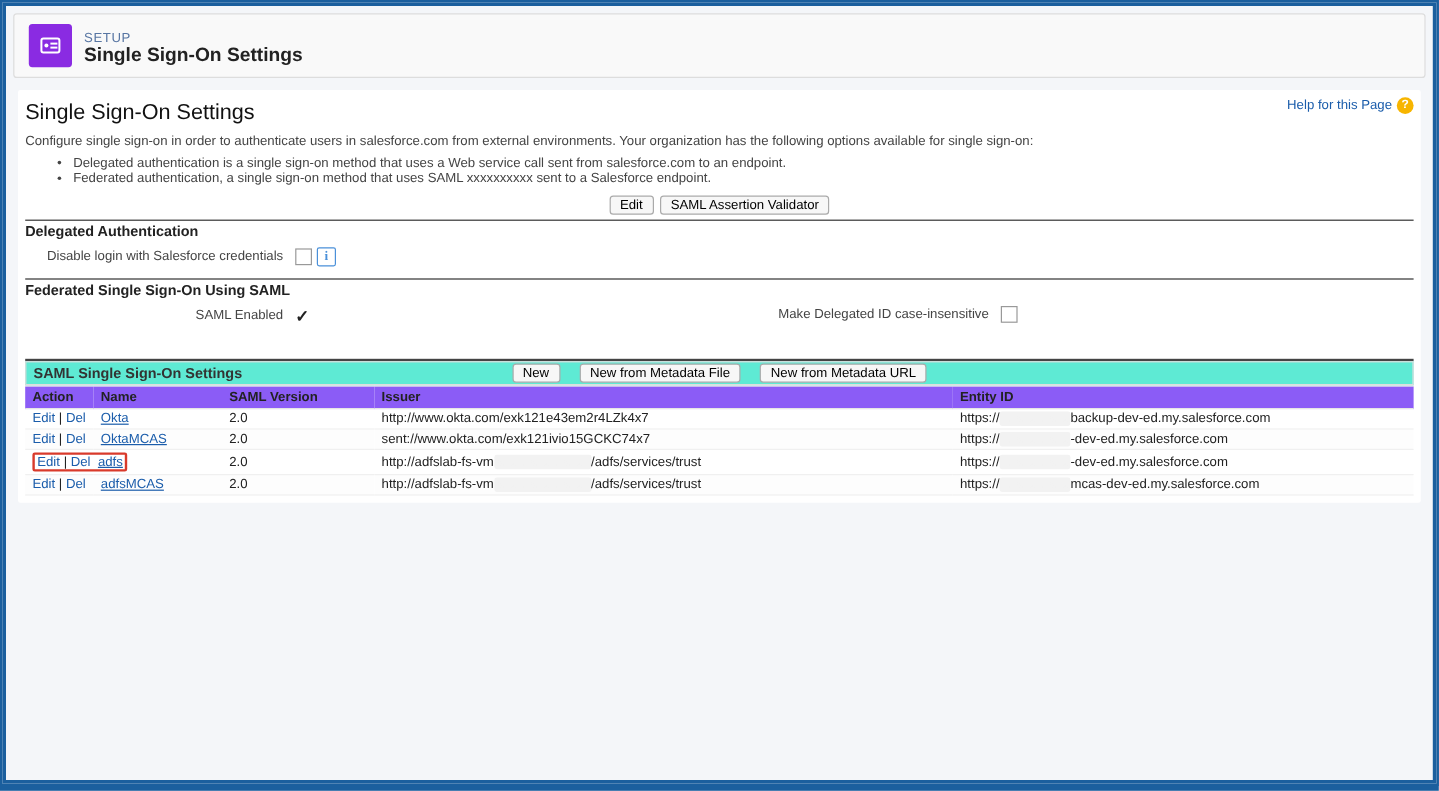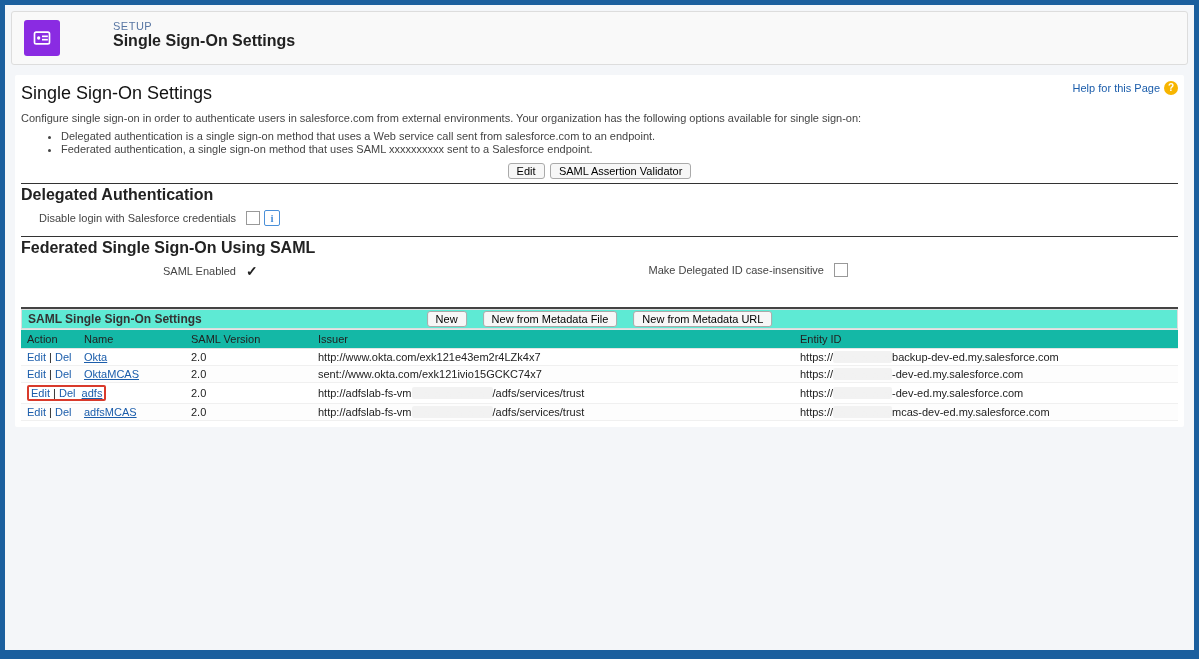--- a/index.html
+++ b/index.html
@@ -13,27 +13,26 @@
   .outer-border {
     margin: 2px;
     border: 3px solid #1b5f9e;
     background: #f4f6f9;
     min-height: 651px;
     box-sizing: border-box;
     padding: 2px;
   }
   .page-header {
     display: flex;
-    align-items: flex-start;
+    align-items: flex-end;
     background: #f9f9f9;
     border: 1px solid #ddd;
     border-radius: 3px;
     padding: 8px 12px;
     margin: 4px;
-    gap: 43px;
   }
   .page-header-icon {
     width: 36px;
     height: 36px;
     background: #8a2be2;
     border-radius: 3px;
     display: flex;
     align-items: center;
     justify-content: center;
     margin-right: 10px;
@@ -112,21 +111,21 @@
     border-radius: 3px;
     cursor: pointer;
     margin: 0 1px;
   }
 
   .section-divider {
     border-top: 1px solid #333;
     margin-top: 2px;
   }
   .section-title {
-    font-size: 16px;
+    font-size: 12px;
     font-weight: bold;
     color: #222;
     padding: 2px 0 4px 0;
   }
   .form-row {
     display:flex;
     align-items:center;
     font-size: 11px;
     color:#444;
     margin: 2px 0 10px 0;
@@ -190,23 +189,23 @@
     display:flex;
     gap:14px;
   }
   table.sf-table {
     width:100%;
     border-collapse: collapse;
     font-size: 11px;
   }
   table.sf-table th {
     text-align:left;
-    font-weight:normal;
-    font-size: 11px;
-    background:#14b8a6;
+    font-weight:bold;
+    font-size: 11px;
+    background:#8b5cf6;
     border-top:1px solid #e5e5e5;
     border-bottom:1px solid #e5e5e5;
     padding: 3px 6px;
     color:#222;
   }
   table.sf-table td {
     padding: 2px 6px;
     border-bottom: 1px solid #f0f0f0;
     color:#222;
     white-space:nowrap;

